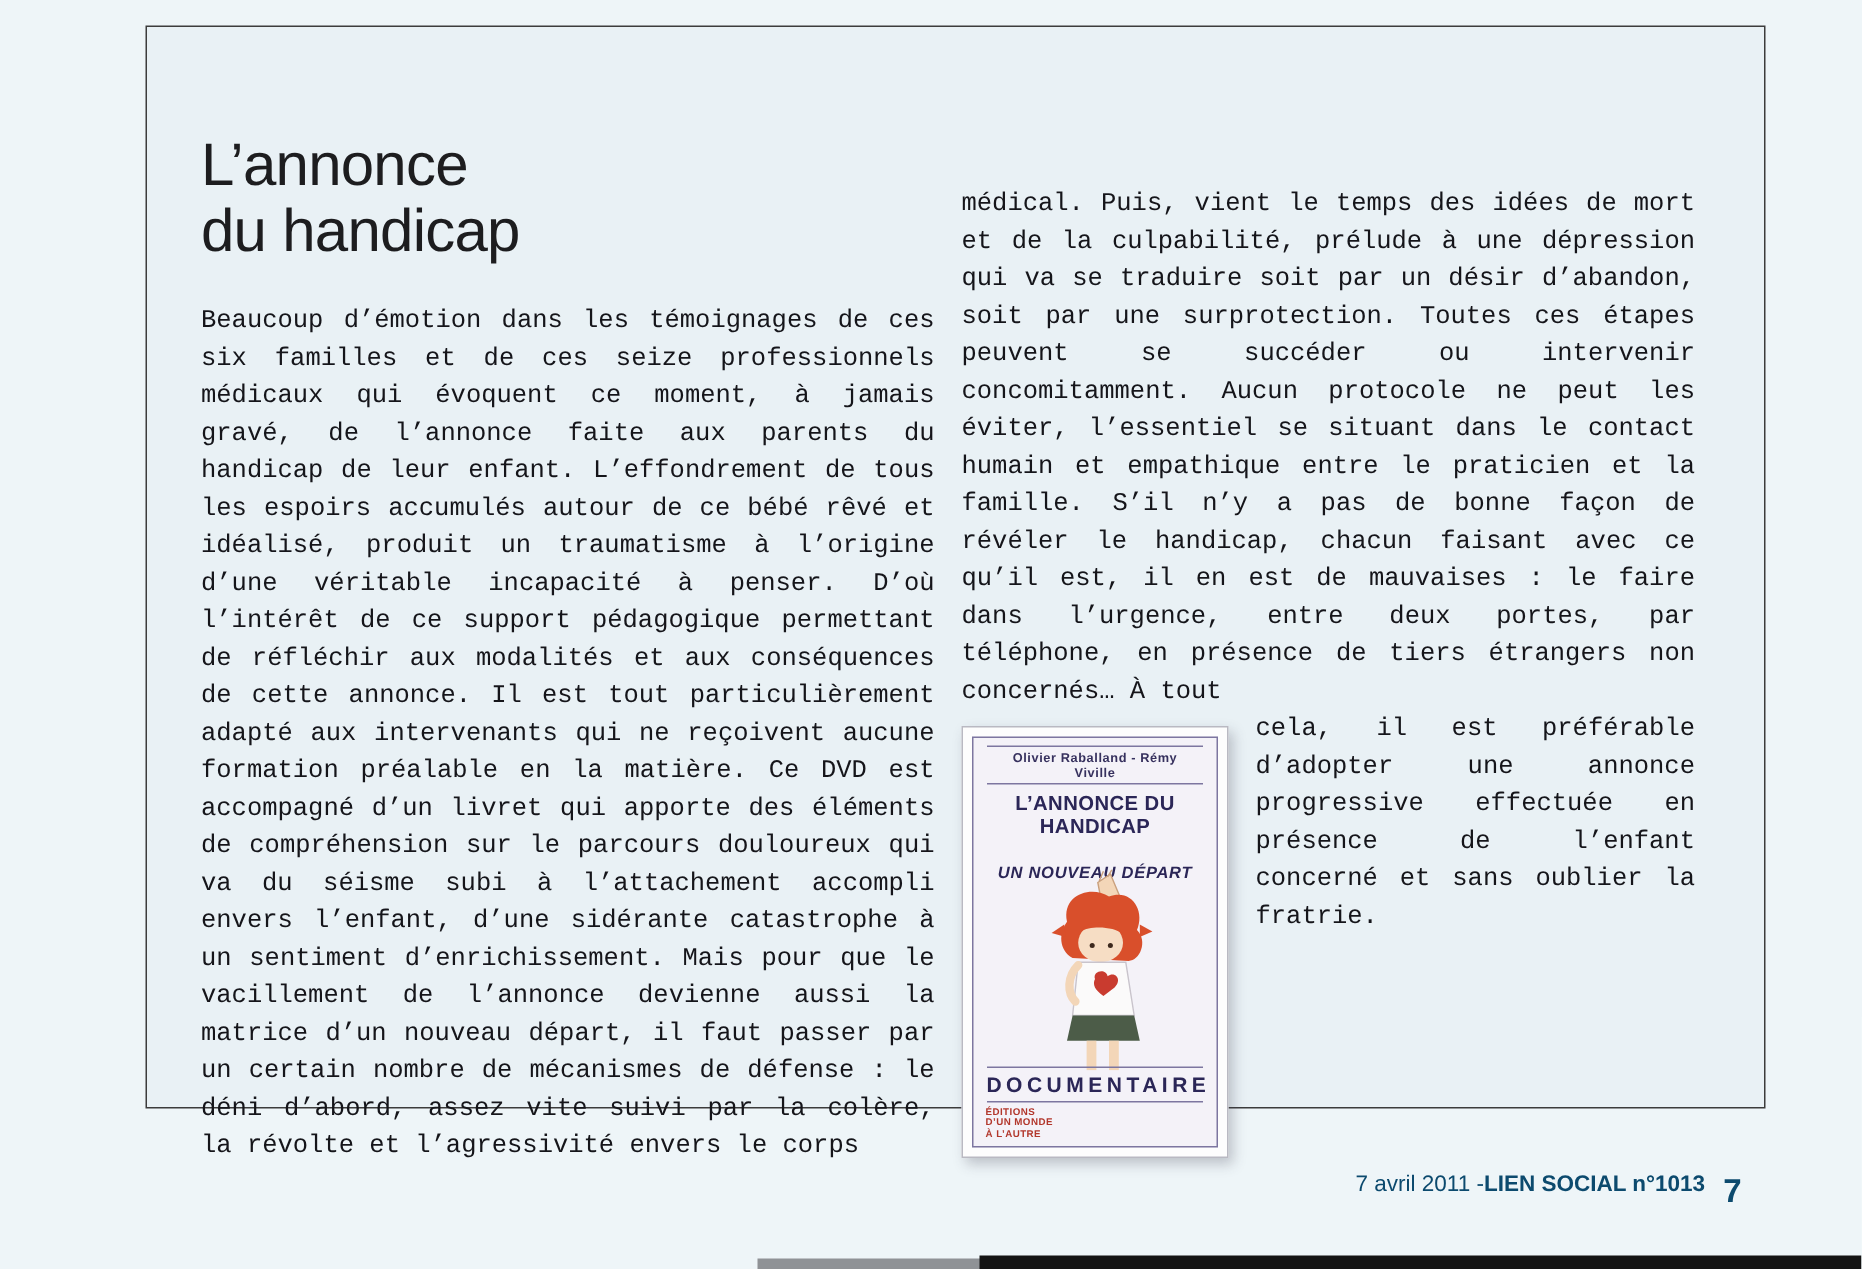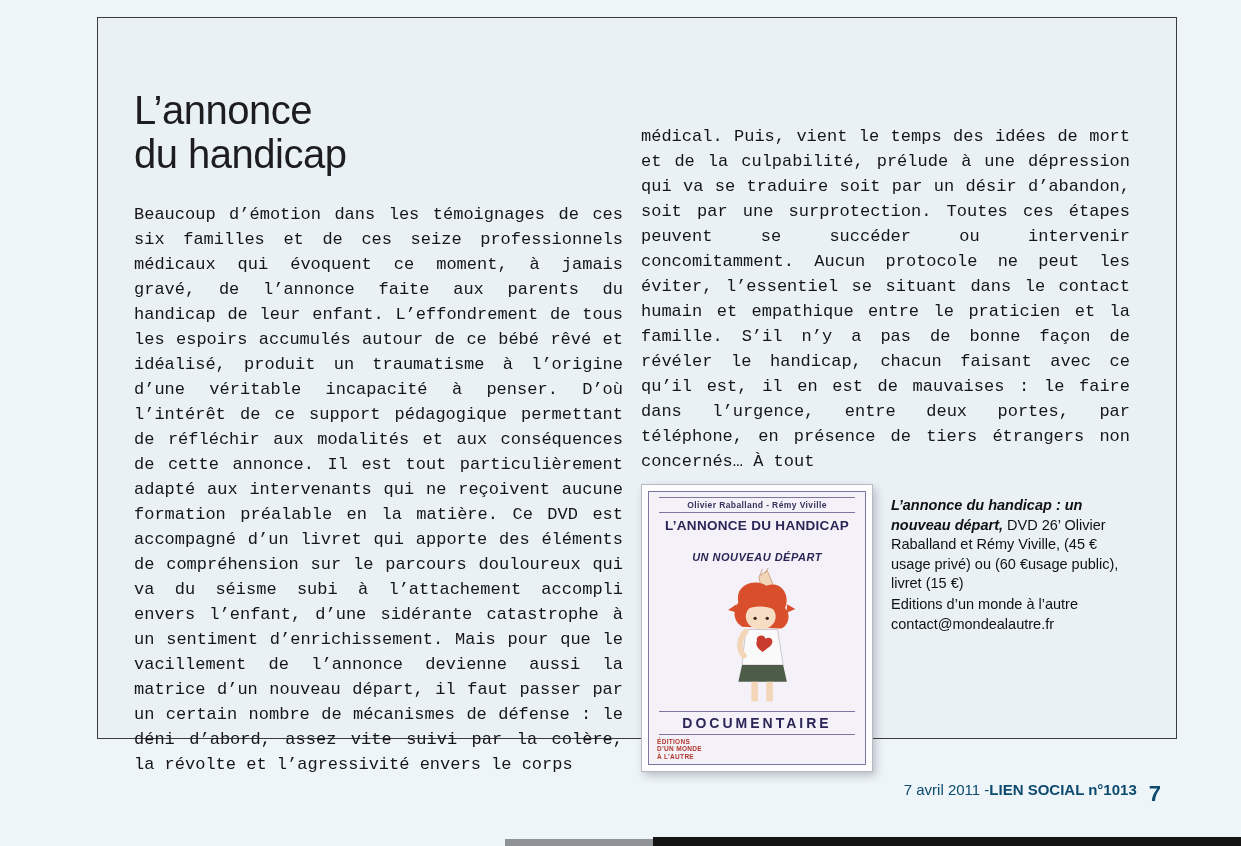--- a/index.html
+++ b/index.html
@@ -49,21 +49,21 @@
   .body-text {
     font-family: Liberation Mono, monospace;
     font-size: 17px;
     line-height: 25px;
     color: #15151a;
     text-align: justify;
   }
   
   .dvd-figure {
     float: left;
-    width: 232px;
+    width: 178px;
     height: 288px;
     background: #fdfdfd;
     border: 1px solid #b9b9c2;
     box-shadow: 3px 4px 8px rgba(60,60,80,0.28);
     padding: 6px;
     margin: 10px 18px 6px 0;
   }
   .dvd-cover {
     width: 100%; height: 100%;
     border: 1px solid #7d76a0;
@@ -216,26 +216,22 @@
                 <rect x="70" y="123" width="7" height="21" fill="#f3d6b8"></rect>
               </svg>
             </div>
             <div class="dvd-label">DOCUMENTAIRE</div>
             <div class="dvd-publisher">ÉDITIONS
 D’UN MONDE
 À L’AUTRE</div>
           </div>
         </div>
 
-
-        <div class="caption">
-          <span class="caption-title">L’annonce du handicap : un nouveau départ,</span><span> DVD 26’ Olivier Raballand et Rémy Viville, (45 € usage privé) ou (60 €usage public), livret (15 €)</span>
-          <div class="caption-line">Editions d’un monde à l’autre</div>
-          <div class="caption-line">contact@mondealautre.fr</div>
-        </div>
+        <p class="body-text">cela, il est préférable d’adopter une annonce progressive effectuée en présence de l’enfant concerné et sans oublier la fratrie.</p>
+
       </div>
 
     </div>
   </div>
 
   <div class="footer">
     <span class="footer-date">7 avril 2011 - </span>
     <span class="footer-mag">LIEN SOCIAL n°1013</span>
     <span class="footer-page">7</span>
   </div>

